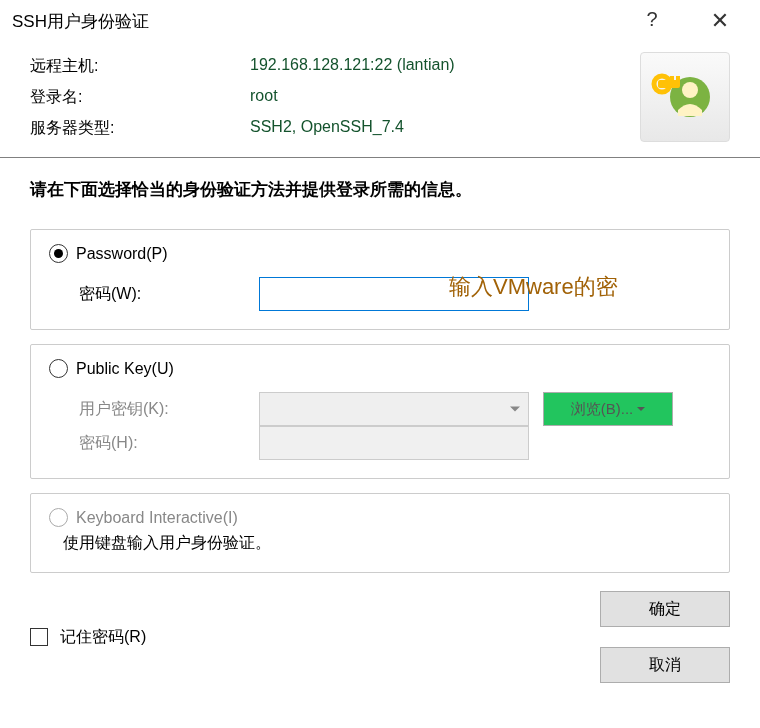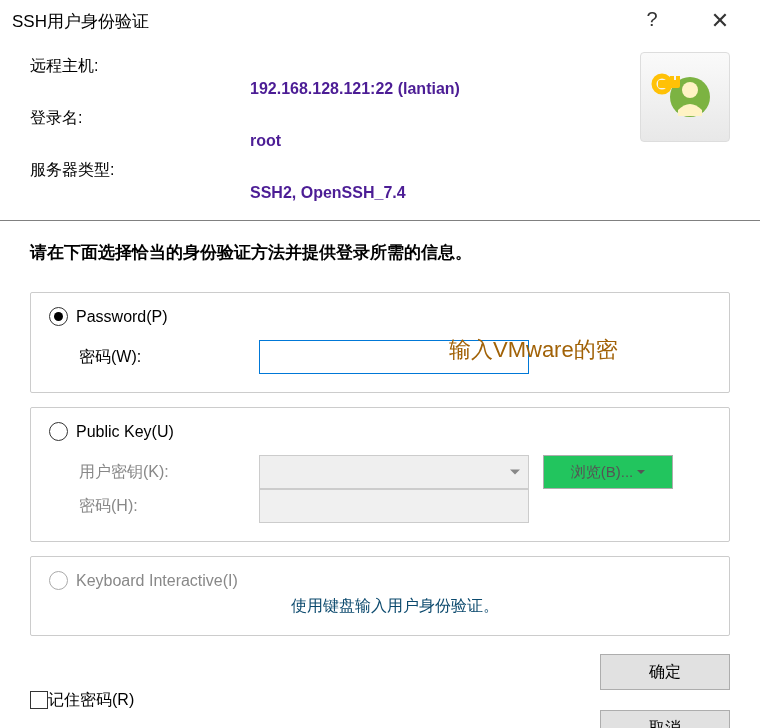--- a/index.html
+++ b/index.html
@@ -51,23 +51,22 @@
     .info-grid {
       display: grid;
       grid-template-columns: 220px auto;
       row-gap: 10px;
       font-size: 16px;
     }
     .info-label {
       color: #000;
     }
     .info-value {
-      font-weight: bold;
-      color: #4c1d95;
-      margin-top: 24px;
+      font-weight: normal;
+      color: #14532d;
     }
     .icon-container {
       position: absolute;
       right: 30px;
       top: 10px;
       width: 90px;
       height: 90px;
       border: 1px solid #ddd;
       border-radius: 4px;
       background: linear-gradient(#fafafa, #e8e8e8);
@@ -193,34 +192,33 @@
     .annotation {
       position: absolute;
       left: 418px;
       top: 42px;
       font-size: 22px;
       color: #a16207;
       font-weight: normal;
       pointer-events: none;
     }
     .subtext {
-      margin-left: 30px;
-      font-size: 16px;
-      color: #0c4a6e;
-      text-align: center;
+      margin-left: 14px;
+      font-size: 16px;
+      color: #000000;
     }
     .bottom-row {
       display: flex;
       align-items: center;
       padding: 18px 30px 18px 30px;
     }
     .checkbox-row {
       display: flex;
       align-items: center;
-      gap: 0;
+      gap: 12px;
       flex: 1;
     }
     .checkbox {
       width: 18px;
       height: 18px;
       border: 1px solid #333;
       background: #fff;
     }
     .checkbox-label {
       font-size: 16px;

